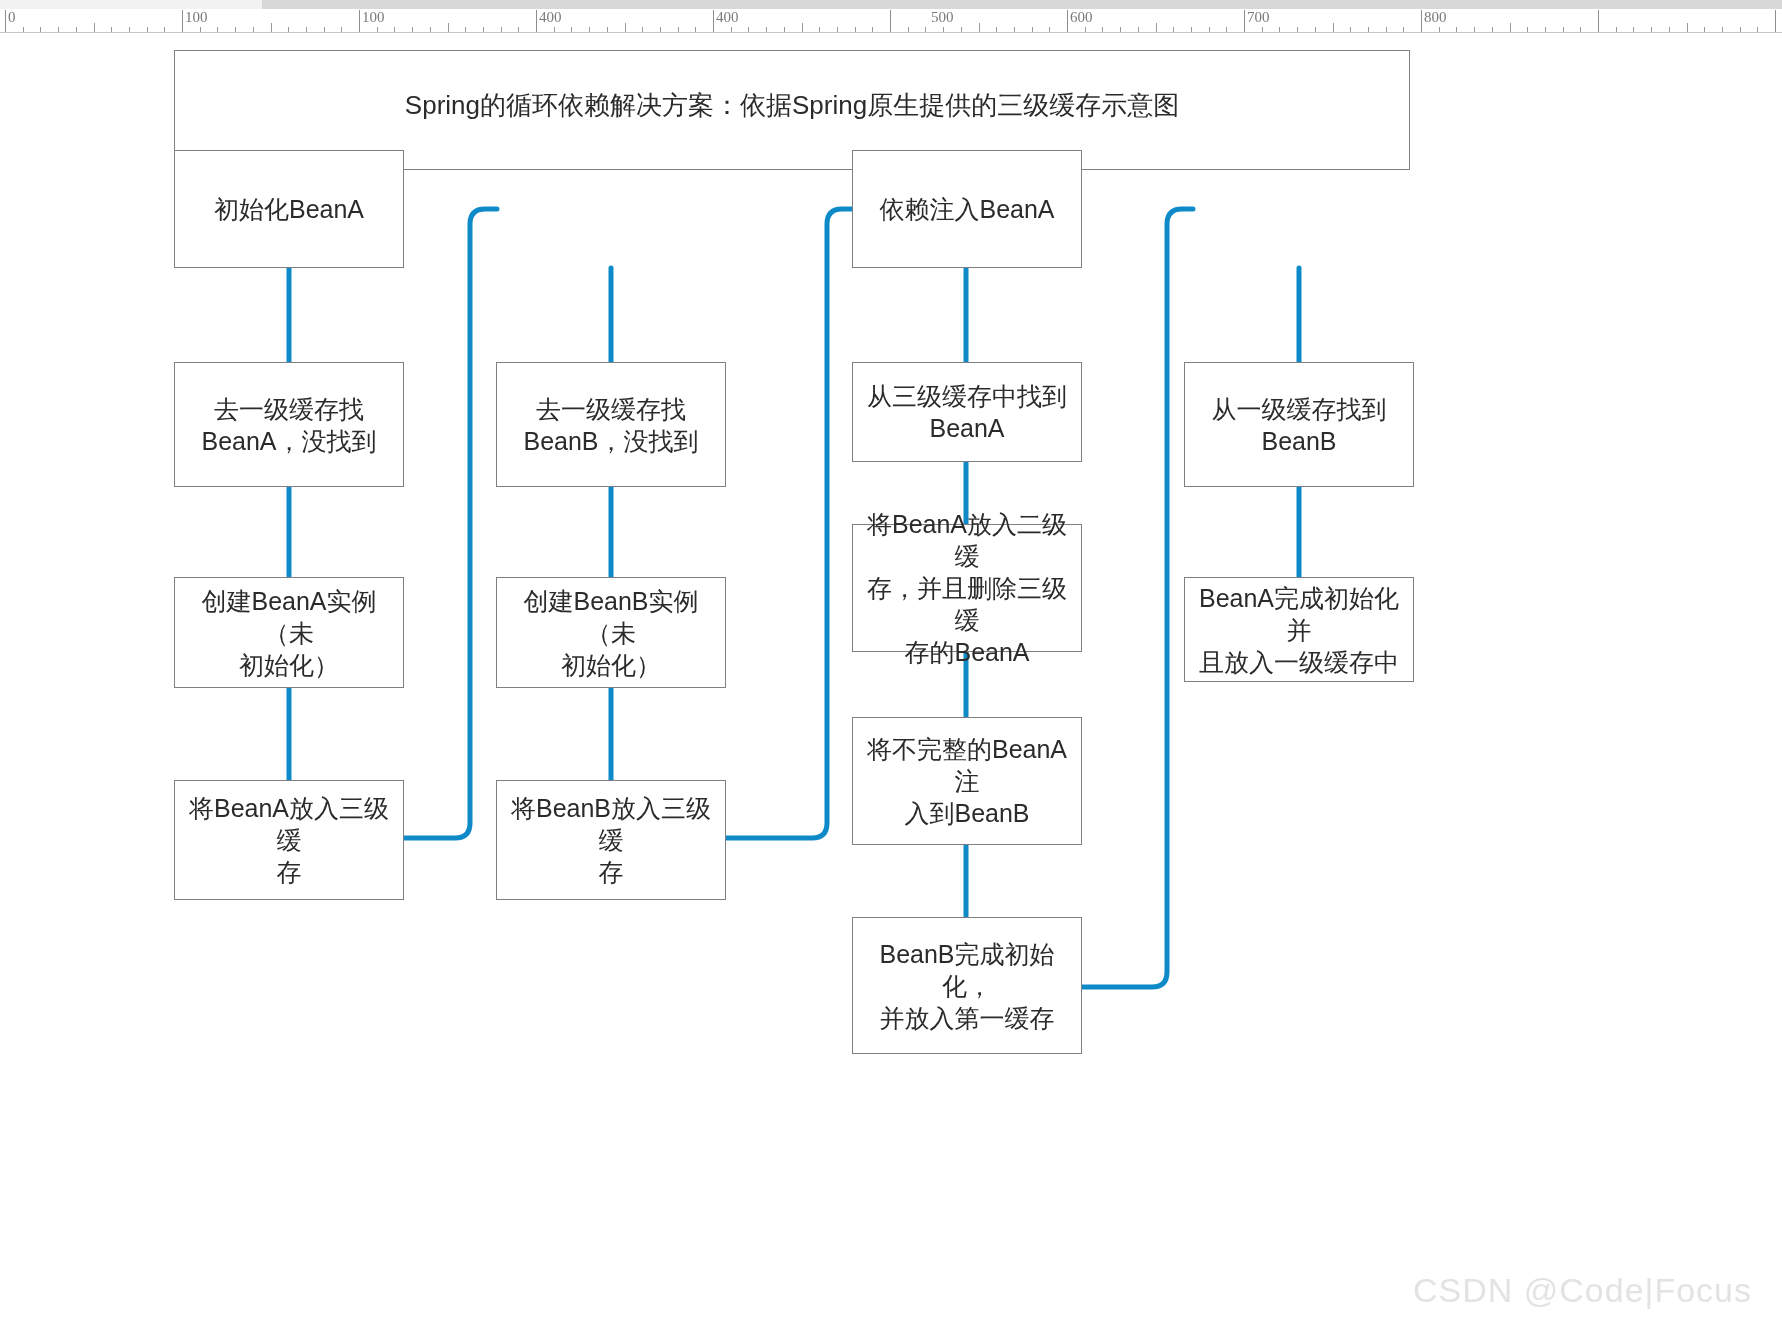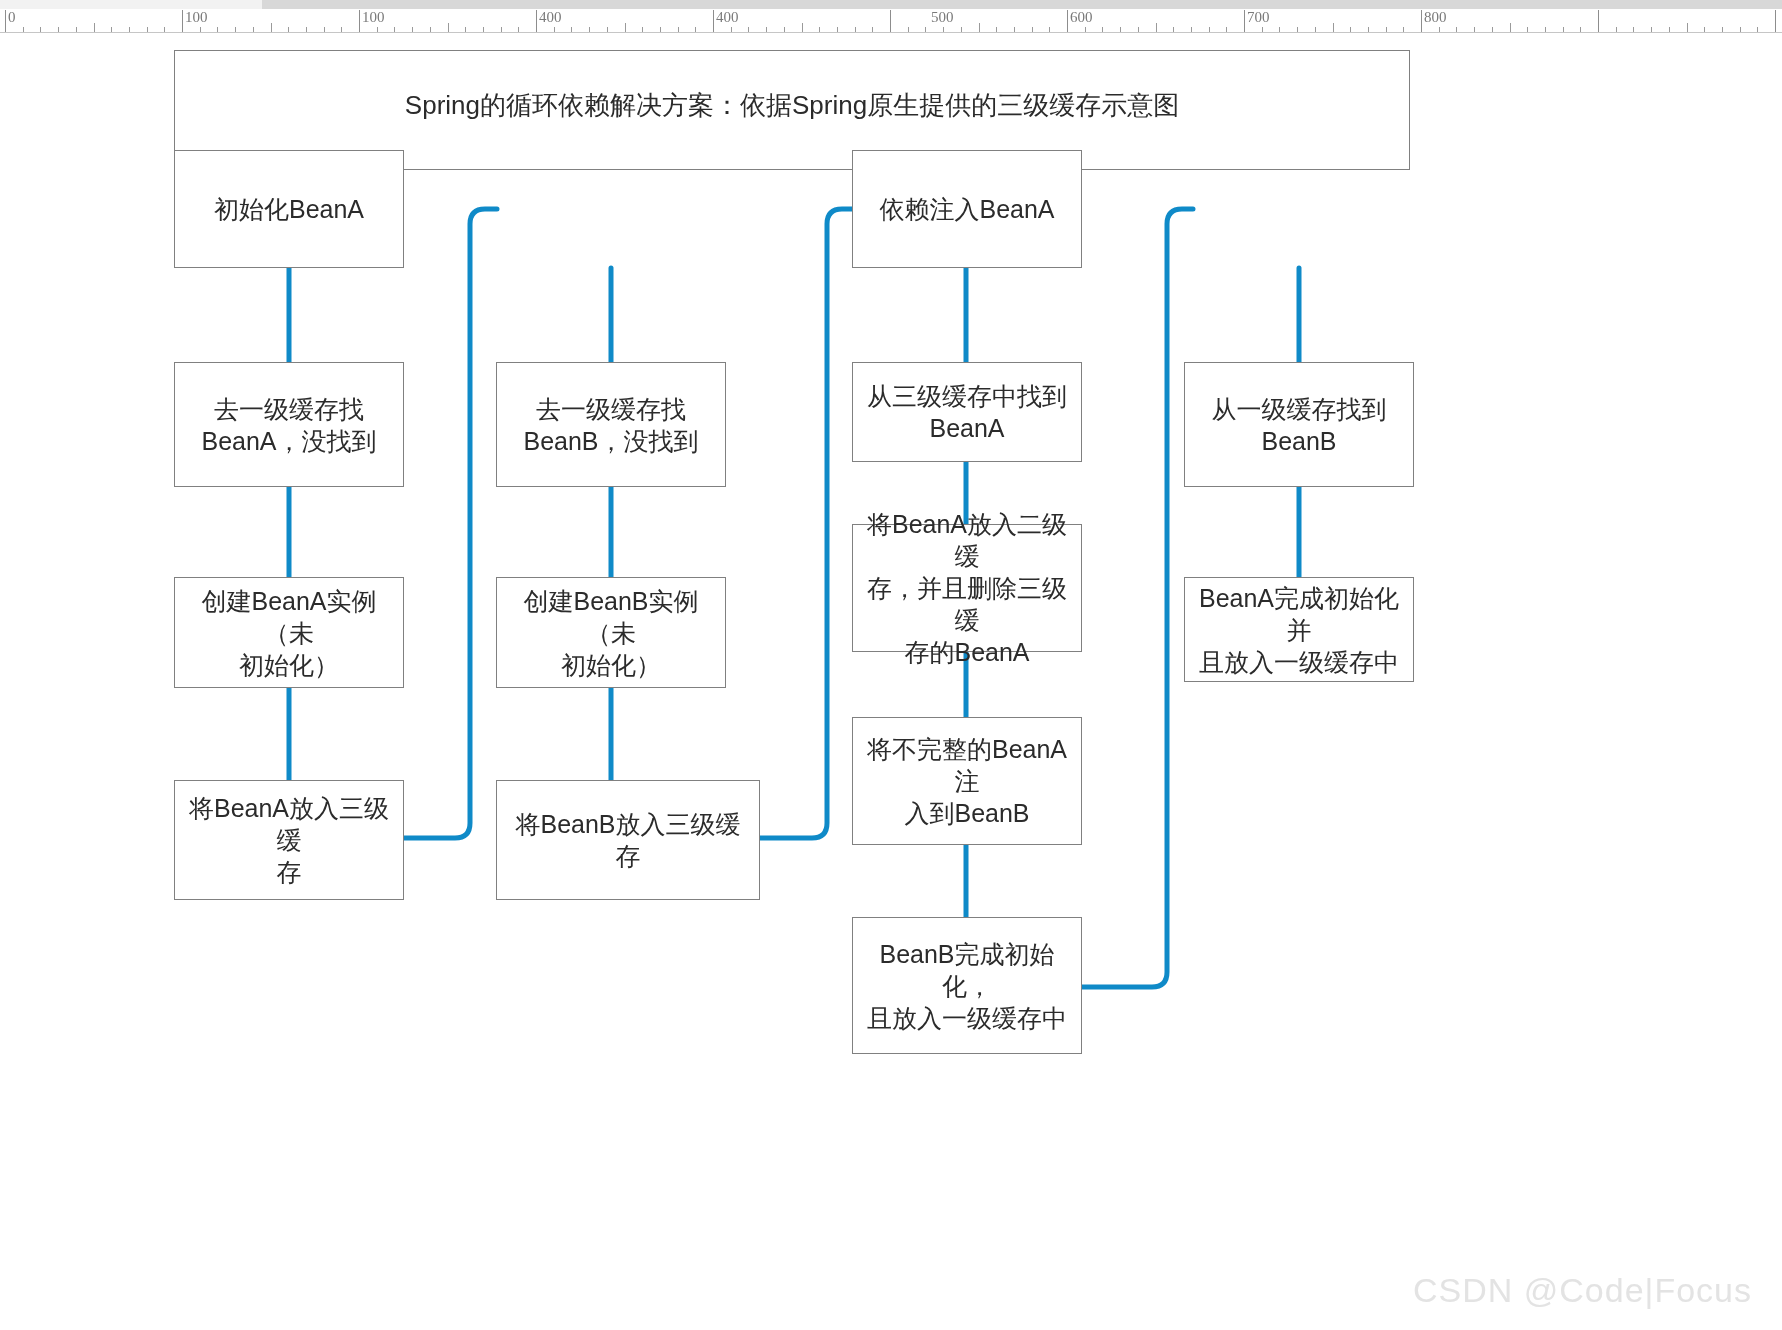--- a/index.html
+++ b/index.html
@@ -266,33 +266,33 @@
 BeanA，没找到</div>
     <div class="node" style="left: 174px; top: 545px; width: 230px; height: 111px; border-color: rgb(128, 128, 128);">创建BeanA实例（未
 初始化）</div>
     <div class="node" style="left: 174px; top: 748px; width: 230px; height: 120px; border-color: rgb(128, 128, 128);">将BeanA放入三级缓
 存</div>
 
     <div class="node" style="left: 496px; top: 330px; width: 230px; height: 125px; border-color: rgb(128, 128, 128);">去一级缓存找
 BeanB，没找到</div>
     <div class="node" style="left: 496px; top: 545px; width: 230px; height: 111px; border-color: rgb(128, 128, 128);">创建BeanB实例（未
 初始化）</div>
-    <div class="node" style="left: 496px; top: 748px; width: 264px; height: 120px; border-color: rgb(128, 128, 128);">将BeanB放入三级缓
+    <div class="node" style="left: 496px; top: 748px; width: 230px; height: 120px; border-color: rgb(128, 128, 128);">将BeanB放入三级缓
 存</div>
 
     <div class="node" style="left: 852px; top: 330px; width: 230px; height: 100px; border-color: rgb(128, 128, 128);">从三级缓存中找到
 BeanA</div>
     <div class="node" style="left: 852px; top: 118px; width: 230px; height: 118px; border-color: rgb(128, 128, 128);">依赖注入BeanA</div>
     <div class="node" style="left: 852px; top: 492px; width: 230px; height: 128px; border-color: rgb(128, 128, 128);">将BeanA放入二级缓
 存，并且删除三级缓
 存的BeanA</div>
     <div class="node" style="left: 852px; top: 685px; width: 230px; height: 128px; border-color: rgb(128, 128, 128);">将不完整的BeanA注
 入到BeanB</div>
     <div class="node" style="left: 852px; top: 885px; width: 230px; height: 137px; border-color: rgb(128, 128, 128);">BeanB完成初始化，
-且放入一级缓存中</div>
+并放入第一缓存</div>
 
     <div class="node" style="left: 1184px; top: 330px; width: 230px; height: 125px; border-color: rgb(128, 128, 128);">从一级缓存找到
 BeanB</div>
     <div class="node" style="left: 1184px; top: 545px; width: 230px; height: 105px; border-color: rgb(128, 128, 128);">BeanA完成初始化并
 且放入一级缓存中</div>
 
     <div id="watermark">CSDN @Code|Focus</div>
   </div>
 </div>
 

